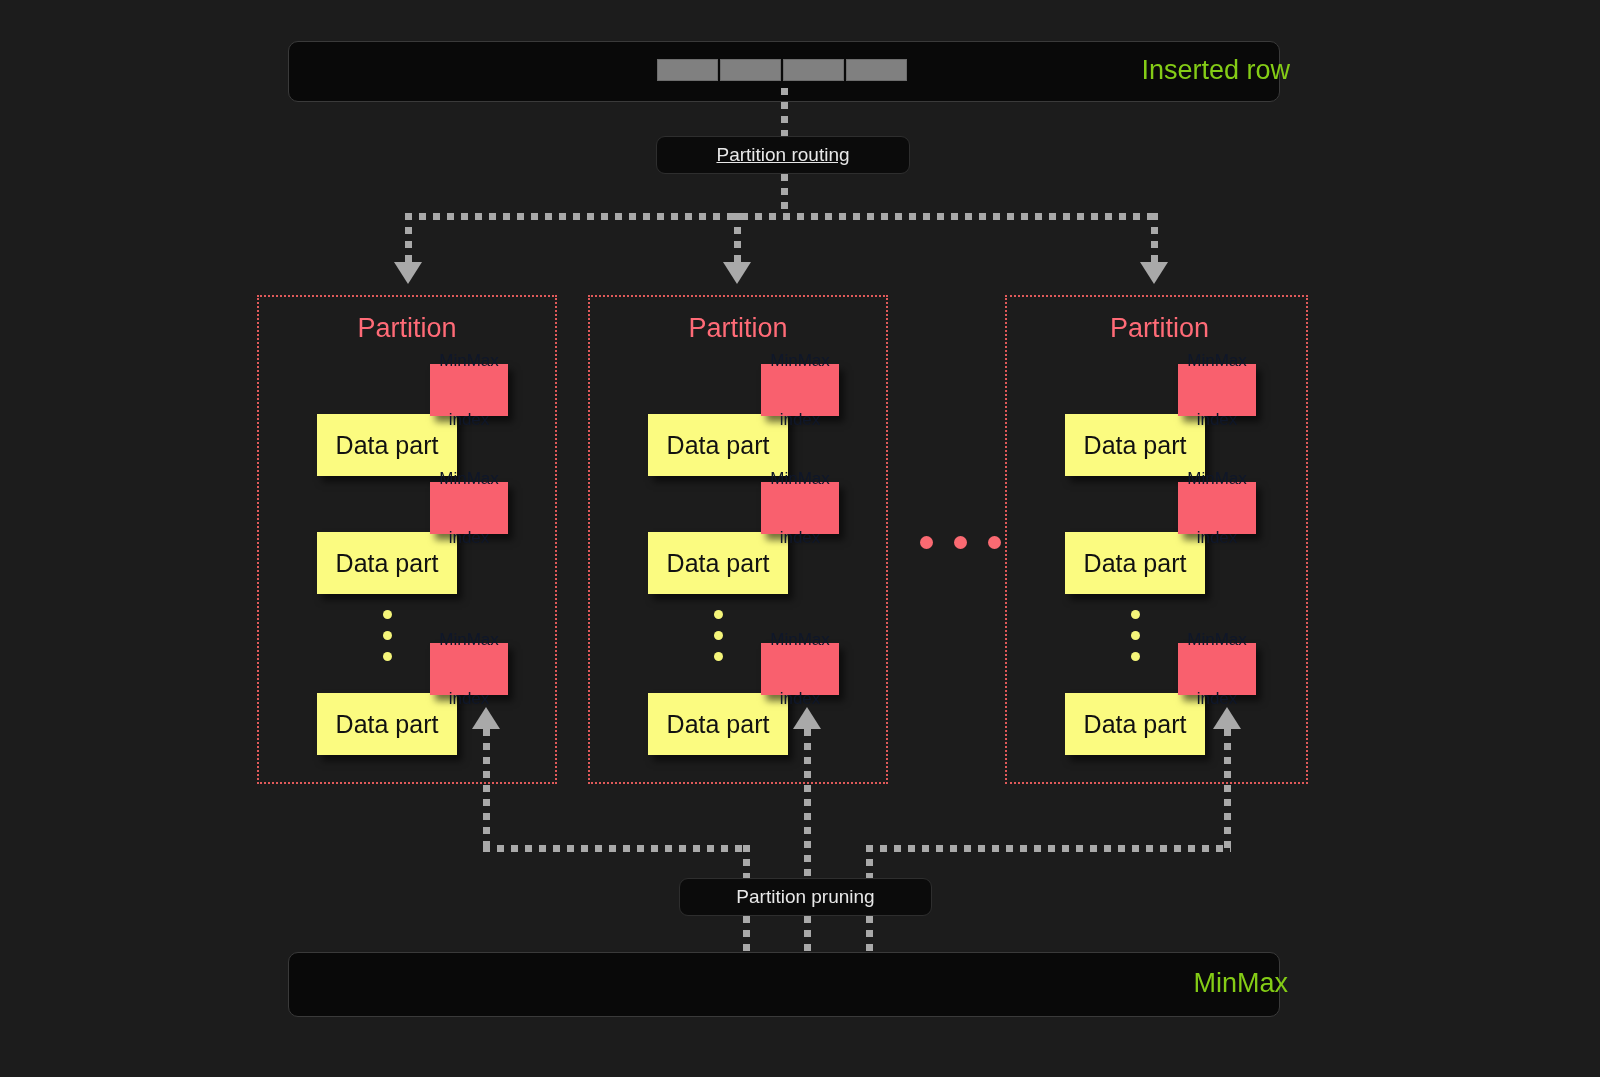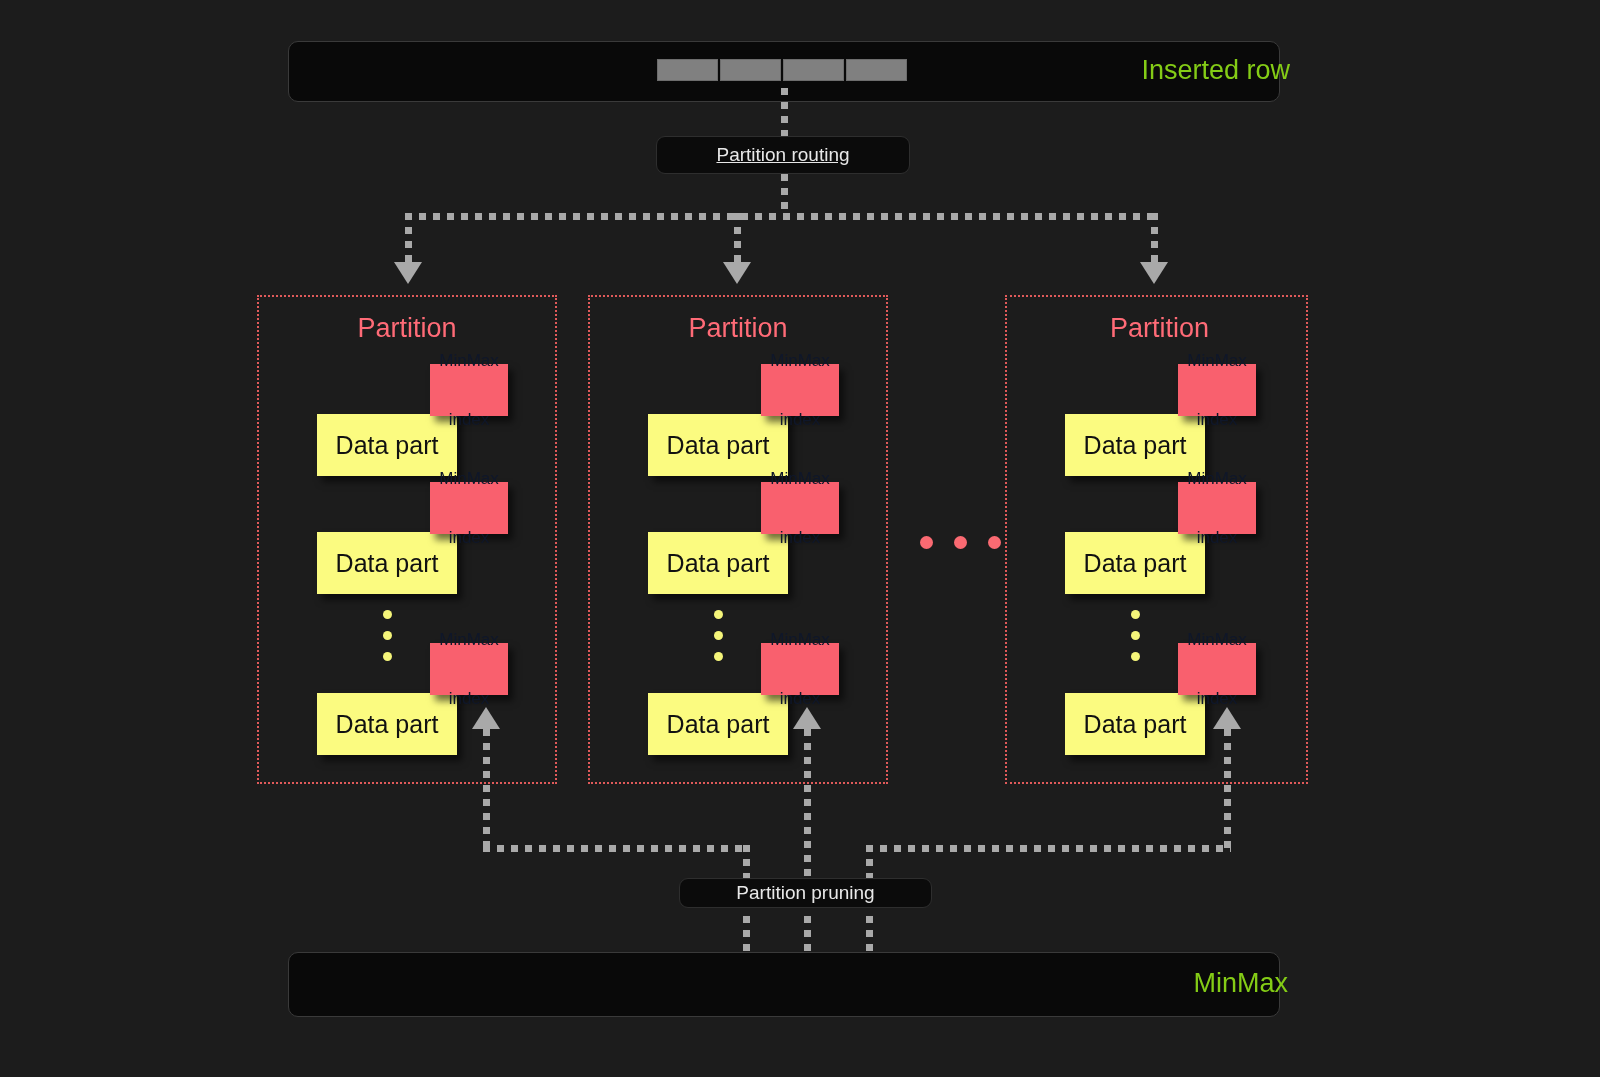--- a/index.html
+++ b/index.html
@@ -62,21 +62,21 @@
     border-radius: 9px;
     color: #e8e8e8;
     font-size: 19px;
     display: flex;
     align-items: center;
     justify-content: center;
     box-sizing: border-box;
     white-space: nowrap;
   }
   #partition-routing-box { left: 656px; top: 136px; width: 254px; height: 38px; text-decoration: underline; }
-  #partition-pruning-box { left: 679px; top: 878px; width: 253px; height: 30px; }
+  #partition-pruning-box { left: 679px; top: 878px; width: 253px; height: 38px; }
 
   
   #query-bar { left: 288px; top: 952px; width: 992px; height: 65px; }
   #query-text {
     position: absolute;
     left: 320px;
     top: 970px;
     font-family: "DejaVu Sans Mono", "Liberation Mono", monospace;
     font-size: 26px;
     color: #f2f2f2;

